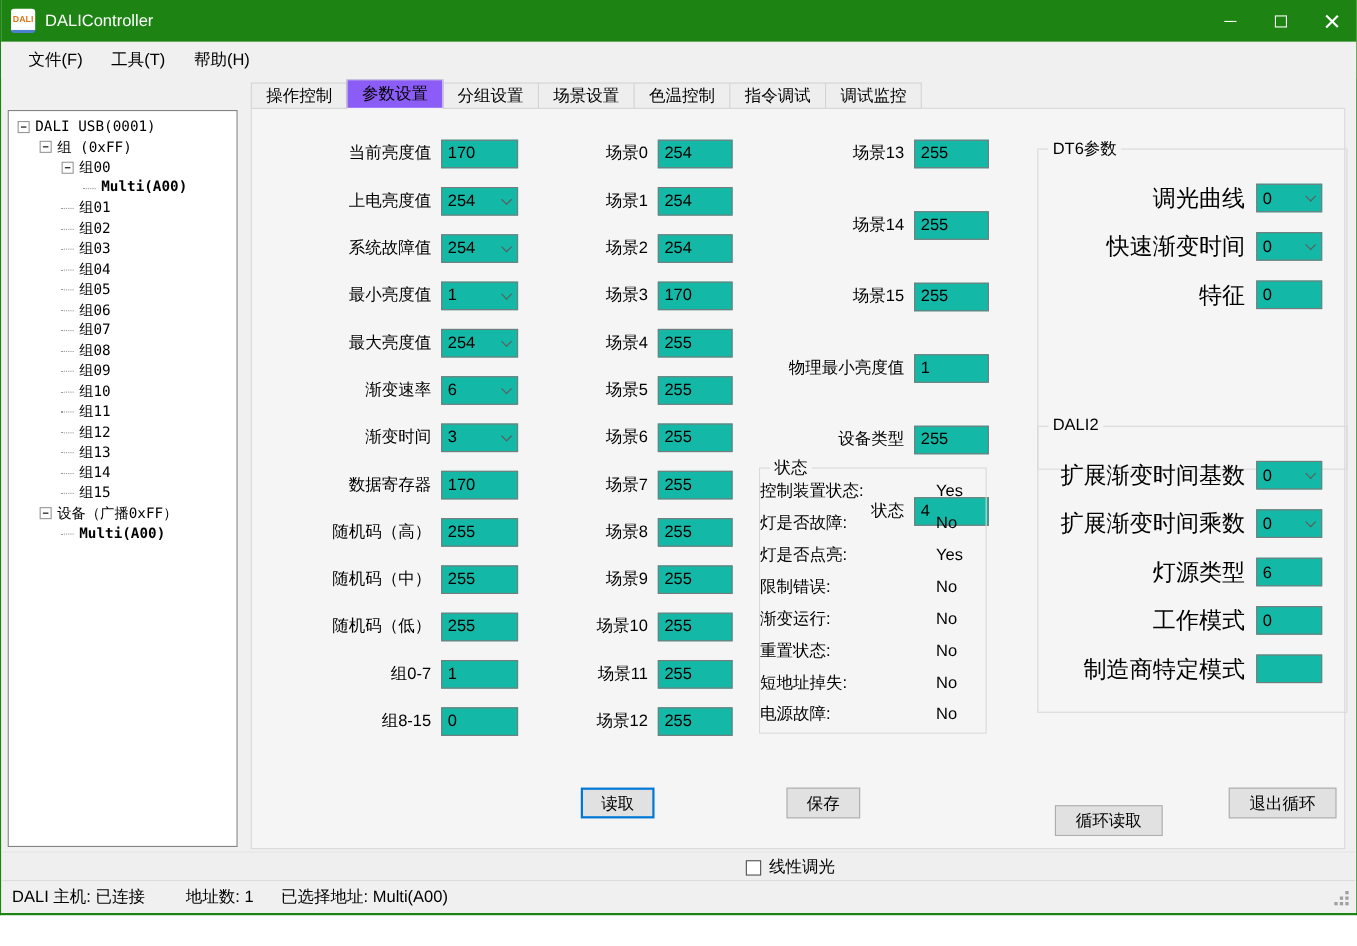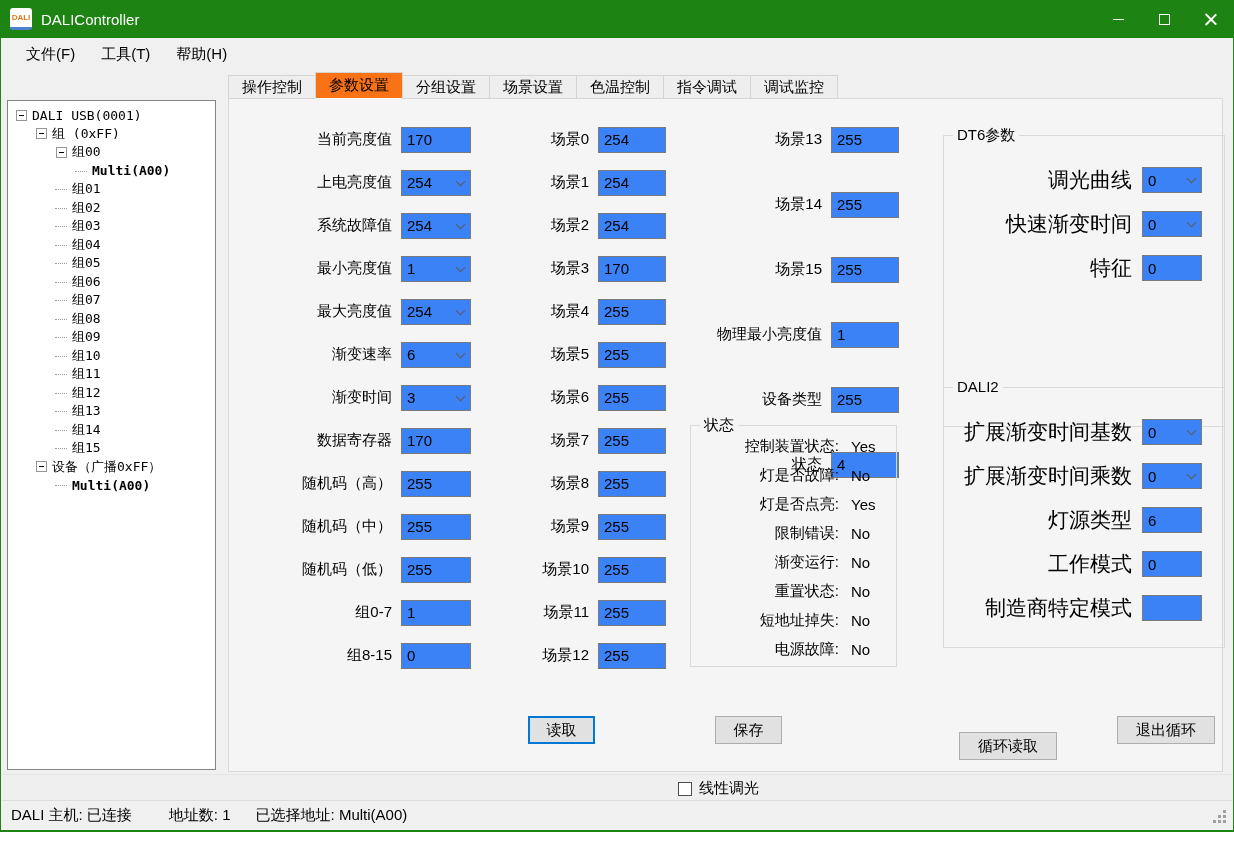--- a/index.html
+++ b/index.html
@@ -22,21 +22,21 @@
   .ic-close::before { transform:rotate(45deg); } .ic-close::after { transform:rotate(-45deg); }
 
   
   .menubar { height:33px; display:flex; align-items:center; background:#f0f0f0; font-size:15px; padding-left:12px; }
   .menu-item { padding:0 13px; height:100%; display:flex; align-items:center; }
 
   
   .tabs { position:absolute; left:227px; top:72px; display:flex; align-items:flex-end; height:27px; z-index:3; }
   .tab { height:24px; padding:0 13px; background:#eeeeee; border:1px solid #d4d4d4; margin-right:-1px;
          font-size:15px; display:flex; align-items:center; }
-  .tab[data-active="true"] { height:27px; background:#f97316; border-bottom:1px solid #fdfdfd; z-index:4; position:relative; }
+  .tab[data-active="true"] { height:27px; background:#8b5cf6; border-bottom:1px solid #fdfdfd; z-index:4; position:relative; }
 
   
   .tree { position:absolute; left:6px; top:100px; width:209px; height:670px; background:#fff;
           border:1px solid #848484; overflow:hidden; font-family:"DejaVu Sans Mono",monospace; font-size:13px; padding-top:5px; }
   .trow { height:18.5px; display:flex; align-items:center; white-space:nowrap; }
   .trow[data-depth="0"] { padding-left:8px; } .trow[data-depth="1"] { padding-left:28px; }
   .trow[data-depth="2"] { padding-left:48px; } .trow[data-depth="3"] { padding-left:68px; }
   .slot { width:16px; flex:none; display:flex; align-items:center; position:relative; }
   .expbox { display:none; width:11px; height:11px; border:1px solid #969696; background:#fff; position:relative; flex:none; }
   .expbox::after { content:""; position:absolute; left:2px; top:4px; width:5px; height:1px; background:#000; }
@@ -44,35 +44,35 @@
   .trow:not([data-exp="true"]) .slot::before { content:""; position:absolute; left:-1px; top:50%; width:12px; border-top:1px dotted #9a9a9a; }
   .trow[data-bold="true"] .tlabel { font-weight:bold; }
 
   
   .page { position:absolute; left:227px; top:98px; width:995px; height:674px; background:#f5f5f5;
           border:1px solid #d9d9d9; z-index:2; }
   .col { position:absolute; top:19px; display:flex; flex-direction:column; }
   .prow { height:43px; display:flex; align-items:center; }
   .plabel { text-align:right; font-size:15px; flex:none; }
   .pfield { position:relative; margin-left:9px; flex:none; }
-  .pinput { width:100%; height:26px; border:1px solid #7a7a7a; background:#3b82f6; padding:0 5px;
+  .pinput { width:100%; height:26px; border:1px solid #7a7a7a; background:#14b8a6; padding:0 5px;
             font:15px "Liberation Sans",sans-serif; color:#000; }
   .chev { display:none; position:absolute; right:7px; top:8px; width:7px; height:7px;
           border-right:1.5px solid #5c5c5c; border-bottom:1.5px solid #5c5c5c; transform:rotate(45deg); }
   [data-type="combo"] .chev { display:block; }
   #col1 { left:8px; }   #col1 .plabel { width:155px; } #col1 .pfield { width:70px; }
   #col2 { left:260px; } #col2 .plabel { width:100px; } #col2 .pfield { width:68px; }
   #col3 { left:470px;gap:22px; } #col3 .plabel { width:123px; } #col3 .pfield { width:68px; }
 
   
   .group { position:absolute; border:1px solid #d9d9d9; }
   .group-title { position:absolute; top:-10px; left:9px; background:#f5f5f5; padding:0 4px; font-size:15px; }
   #status-group { left:461px; top:326px; width:207px; height:242px; padding-top:6px; }
   .srow { height:29px; display:flex; align-items:center; font-size:15px; }
-  .slabel { width:148px; text-align:right; flex:none; }
+  .slabel { width:148px; flex:none; }
   .svalue { margin-left:12px; }
   #dt6-group  { left:714px; top:36px;  width:282px; height:292px; }
   #dali2-group{ left:714px; top:288px; width:282px; height:261px; }
   .group-body { display:flex; flex-direction:column; padding:22px 0 0 8px; }
   .grow { height:44px; display:flex; align-items:center; }
   .glabel { width:180px; text-align:right; font-size:21px; flex:none; }
   .gfield { position:relative; width:60px; margin-left:10px; flex:none; }
 
   
   .btn { position:absolute; top:617px; height:28px; background:#e1e1e1; border:1px solid #adadad;

